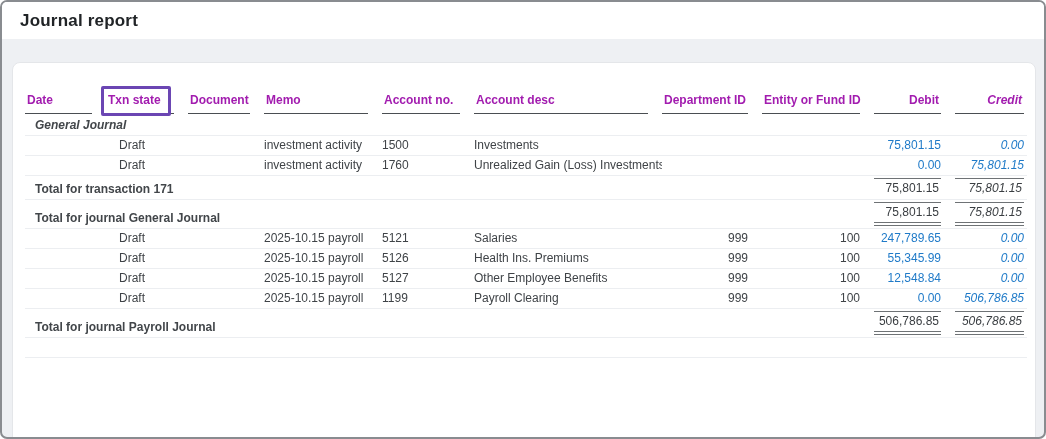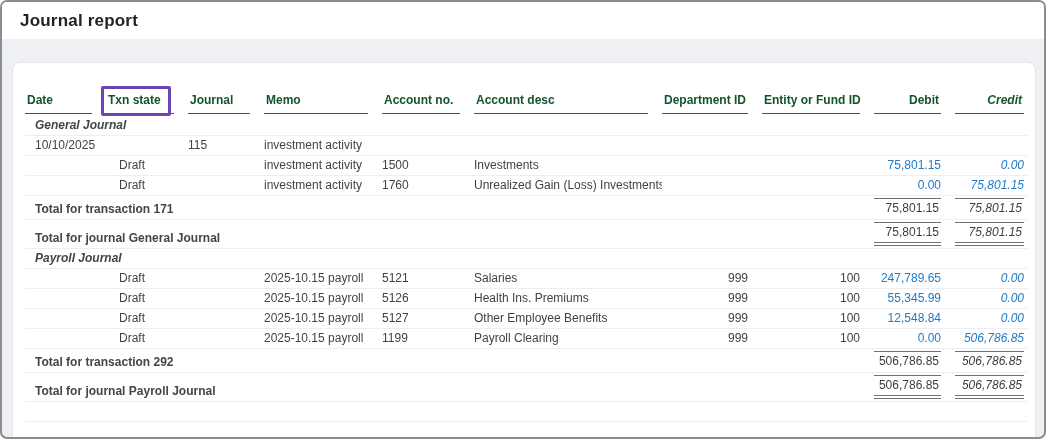--- a/index.html
+++ b/index.html
@@ -41,21 +41,21 @@
     padding: 2px 14px 2px 0;
     height: 19px;
     line-height: 15px;
     font-weight: 400;
     text-align: left;
     vertical-align: bottom;
     white-space: nowrap;
     overflow: hidden;
   }
   th:last-child, td:last-child { padding-right: 3px; font-style: italic; }
-  thead th { padding-top: 4px; color: #14532d; }
+  thead th { padding-top: 4px; color: #a21caf; }
   thead .hd {
     display: block;
     font-weight: 700;
     padding: 0 2px 5px 2px;
     border-bottom: 1px solid #4a4e52;
   }
   tbody tr { border-bottom: 1px solid #eceef1; }
   .al-r, .al-r .hd { text-align: right; }
   .pad-l { padding-left: 10px; }
   .indent { padding-left: 13px; }
@@ -105,21 +105,21 @@
       </colgroup>
       <thead>
         <tr id="hdr-row">
             <th class="">
               <span class="hd">Date</span>
             </th>
             <th class="">
               <span class="hd">Txn state</span>
             </th>
             <th class="">
-              <span class="hd">Journal</span>
+              <span class="hd">Document</span>
             </th>
             <th class="">
               <span class="hd">Memo</span>
             </th>
             <th class="">
               <span class="hd">Account no.</span>
             </th>
             <th class="">
               <span class="hd">Account desc</span>
             </th>
@@ -133,32 +133,20 @@
               <span class="hd">Debit</span>
             </th>
             <th class="al-r">
               <span class="hd">Credit</span>
             </th>
           </tr>
       </thead>
       <tbody id="body-rows">
           <tr>
             <td class="lbl pad-l" colspan="10">General Journal</td>
-          </tr>
-          <tr>
-            <td class="pad-l">10/10/2025</td>
-            <td></td>
-            <td>115</td>
-            <td>investment activity</td>
-            <td></td>
-            <td></td>
-            <td class="al-r"></td>
-            <td class="al-r"></td>
-            <td class="al-r"></td>
-            <td class="al-r"></td>
           </tr>
           <tr>
             <td class="pad-l"></td>
             <td class="indent">Draft</td>
             <td></td>
             <td>investment activity</td>
             <td>1500</td>
             <td>Investments</td>
             <td class="al-r"></td>
             <td class="al-r"></td>
@@ -189,23 +177,20 @@
           <tr>
             <td class="lbl pad-l" colspan="8">Total for journal General Journal</td>
             <td class="al-r">
               <span class="rule dbl">75,801.15</span>
             </td>
             <td class="al-r">
               <span class="rule dbl">75,801.15</span>
             </td>
           </tr>
           <tr>
-            <td class="lbl pad-l" colspan="10">Payroll Journal</td>
-          </tr>
-          <tr>
             <td class="pad-l"></td>
             <td class="indent">Draft</td>
             <td></td>
             <td>2025-10.15 payroll</td>
             <td>5121</td>
             <td>Salaries</td>
             <td class="al-r">999</td>
             <td class="al-r">100</td>
             <td class="al-r blue">247,789.65</td>
             <td class="al-r blue">0.00</td>
@@ -238,29 +223,20 @@
             <td class="pad-l"></td>
             <td class="indent">Draft</td>
             <td></td>
             <td>2025-10.15 payroll</td>
             <td>1199</td>
             <td>Payroll Clearing</td>
             <td class="al-r">999</td>
             <td class="al-r">100</td>
             <td class="al-r blue">0.00</td>
             <td class="al-r blue">506,786.85</td>
-          </tr>
-          <tr>
-            <td class="lbl pad-l" colspan="8">Total for transaction 292</td>
-            <td class="al-r">
-              <span class="rule">506,786.85</span>
-            </td>
-            <td class="al-r">
-              <span class="rule">506,786.85</span>
-            </td>
           </tr>
           <tr>
             <td class="lbl pad-l" colspan="8">Total for journal Payroll Journal</td>
             <td class="al-r">
               <span class="rule dbl">506,786.85</span>
             </td>
             <td class="al-r">
               <span class="rule dbl">506,786.85</span>
             </td>
           </tr>

